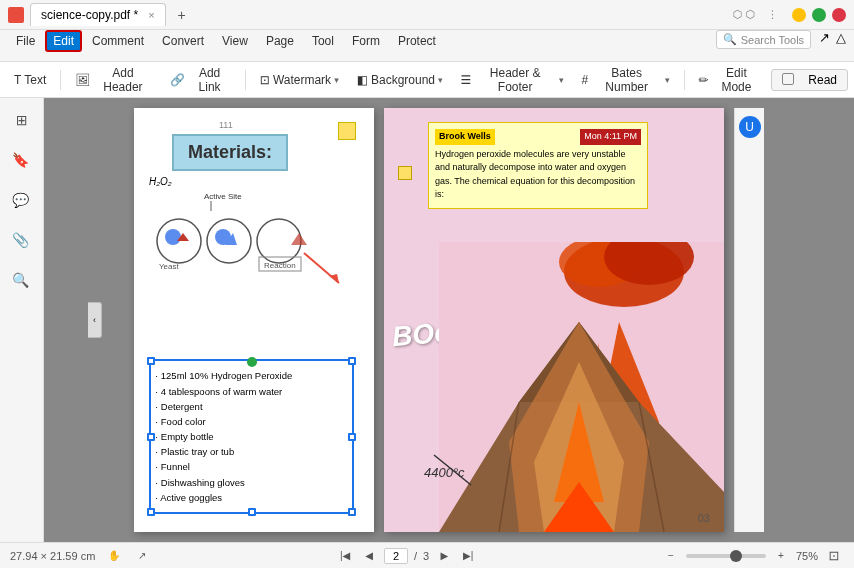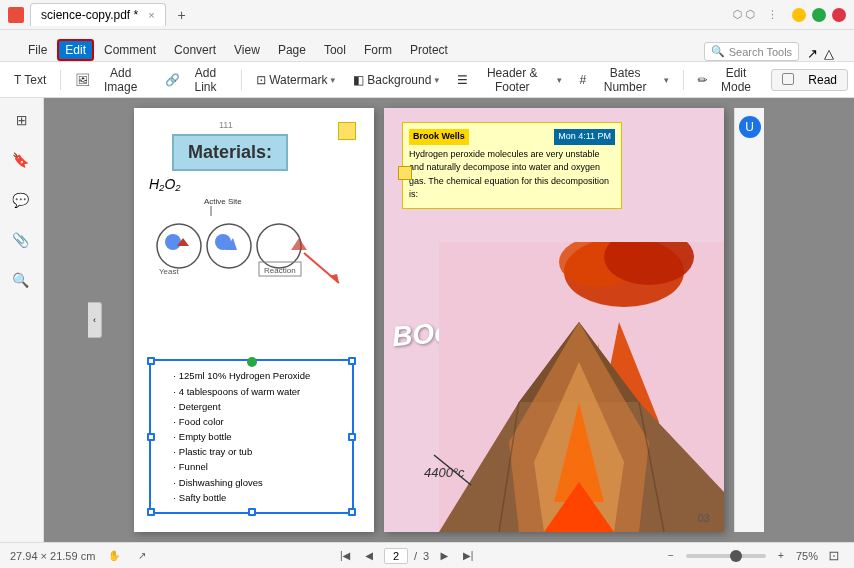--- a/index.html
+++ b/index.html
@@ -27,22 +27,22 @@
     .win-btn.min { background: #ffc107; }
     .win-btn.max { background: #28a745; }
     .win-btn.close { background: #dc3545; }
     .new-tab-btn { width: 20px; height: 20px; border: none; background: transparent; font-size: 14px; cursor: pointer; color: #555; }
 
     
     .menu-bar {
       height: 32px;
       background: #f5f5f5;
       display: flex;
-      align-items: flex-end;
-      padding: 0 20px;
+      align-items: flex-start;
+      padding: 0 8px;
       border-bottom: 1px solid #ddd;
       gap: 2px;
     }
     .menu-item {
       padding: 4px 8px;
       font-size: 12px;
       cursor: pointer;
       border-radius: 3px;
       color: #333;
     }
@@ -167,41 +167,41 @@
       top: -4px; left: 50%;
       transform: translateX(-50%);
       width: 10px; height: 10px;
       background: #28a745; border-radius: 50%;
     }
 
     
     .annotation-box {
       position: absolute;
       top: 14px;
-      left: 18px;
+      left: 44px;
       width: 220px;
       background: #ffffc0;
       border: 1px solid #e0c000;
       padding: 6px;
       font-size: 9px;
       line-height: 1.5;
     }
     .annotation-header {
       display: flex;
       justify-content: space-between;
       margin-bottom: 3px;
     }
     .annotation-author {
       background: #ffd700;
       padding: 1px 4px;
       font-size: 9px;
       font-weight: bold;
     }
     .annotation-time {
-      background: #0369a1;
+      background: #b91c1c;
       color: white;
       padding: 1px 4px;
       font-size: 9px;
     }
 
     
     .right-panel {
       width: 30px;
       background: #f5f5f5;
       border-left: 1px solid #ddd;
@@ -287,21 +287,21 @@
 </div>
 
 <div class="toolbar">
   <button class="toolbar-btn">
     <span>T</span>
     <span>Text</span>
   </button>
   <div class="toolbar-sep"></div>
   <button class="toolbar-btn">
     <span>🖼</span>
-    <span>Add Image</span>
+    <span>Add Header</span>
   </button>
   <button class="toolbar-btn">
     <span>🔗</span>
     <span>Add Link</span>
   </button>
   <div class="toolbar-sep"></div>
   <button class="toolbar-btn">
     <span>⊡</span>
     <span>Watermark</span>
     <span class="arrow">▾</span>
@@ -354,21 +354,21 @@
         <div class="materials-header">
           <span>Materials:</span>
         </div>
       </div>
 
       <div style="position:absolute;top:14px;right:18px;width:18px;height:18px;background:#ffe066;border:1px solid #ccb800;"></div>
 
       <div style="position:absolute;top:12px;left:85px;font-size:9px;color:#888;">111</div>
 
       <div style="position:absolute;top:68px;left:15px;">
-        <div style="font-size:14px;font-style:italic;margin-bottom:2px;">H₂O₂</div>
+        <div style="font-size:10px;font-style:italic;margin-bottom:2px;">H₂O₂</div>
         
         <svg width="175" height="85">
 
           <text x="55" y="10" font-size="8" fill="#333">Active Site</text>
           <line x1="62" y1="12" x2="62" y2="22" stroke="#333" stroke-width="0.8"></line>
 
           <circle cx="30" cy="52" r="22" fill="none" stroke="#555" stroke-width="1.5"></circle>
           <circle cx="24" cy="48" r="8" fill="#5b8dee"></circle>
           <polygon points="34,44 40,52 28,52" fill="#c0392b"></polygon>
 
@@ -386,41 +386,41 @@
         </svg>
       </div>
 
       <div style="position:absolute;top:140px;left:165px;">
         <svg width="50" height="40">
           <line x1="5" y1="5" x2="40" y2="35" stroke="#e74c3c" stroke-width="2"></line>
           <polygon points="40,35 30,28 38,26" fill="#e74c3c"></polygon>
         </svg>
       </div>
 
-      <div style="position:absolute;bottom:18px;left:15px;width:205px;border:2px solid #1a73e8;padding:7px 22px;background:white;font-size:9.5px;line-height:1.6;">
+      <div style="position:absolute;bottom:18px;left:15px;width:205px;border:2px solid #1a73e8;padding:7px 4px;background:white;font-size:9.5px;line-height:1.6;">
 
         <div class="selection-handle sel-tl"></div>
         <div class="selection-handle sel-tr"></div>
         <div class="selection-handle sel-bl"></div>
         <div class="selection-handle sel-br"></div>
         <div class="selection-handle sel-ml"></div>
         <div class="selection-handle sel-mr"></div>
         <div class="selection-handle sel-bm"></div>
         <div class="resize-handle-top"></div>
 
         <div>
           <div>· 125ml 10% Hydrogen Peroxide</div>
           <div>· 4 tablespoons of warm water</div>
           <div>· Detergent</div>
           <div>· Food color</div>
           <div>· Empty bottle</div>
           <div>· Plastic tray or tub</div>
           <div>· Funnel</div>
           <div>· Dishwashing gloves</div>
-          <div>· Safty bottle</div>
+          <div>· Active goggles</div>
         </div>
       </div>
     </div>
 
     <div class="page-right">
 
       <div class="annotation-box">
         <div class="annotation-header">
           <span class="annotation-author">Brook Wells</span>
           <span class="annotation-time">Mon 4:11 PM</span>

